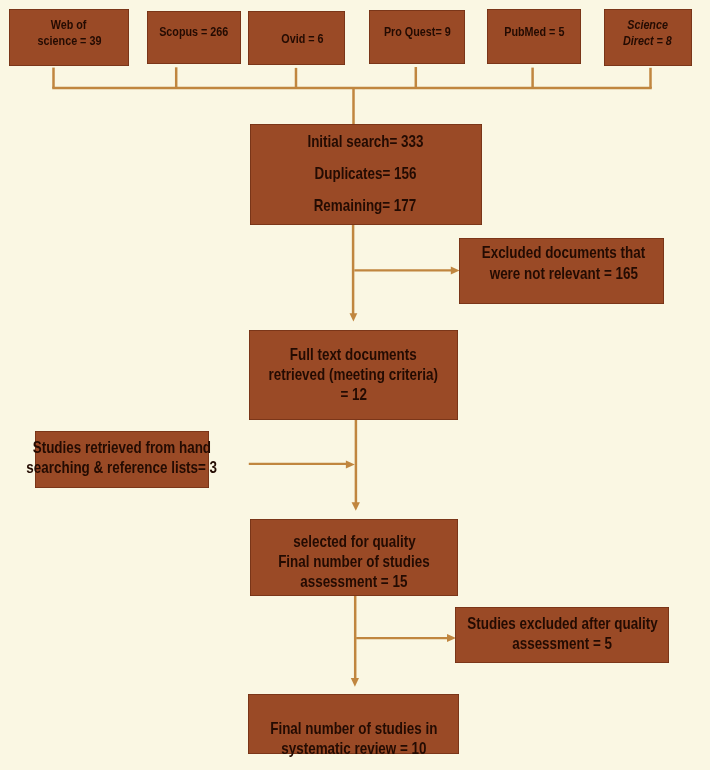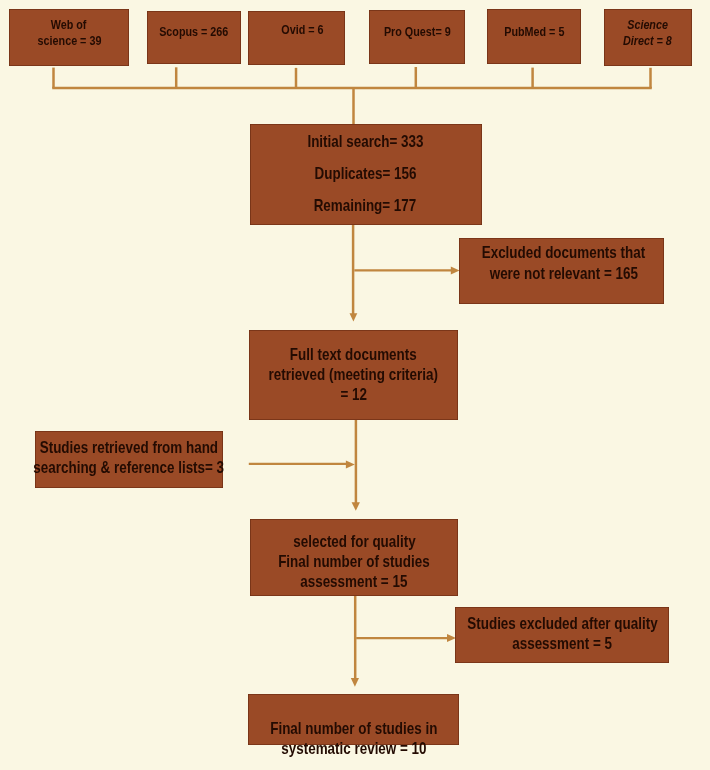--- a/index.html
+++ b/index.html
@@ -72,21 +72,21 @@
     </div>
   </div>
 
   <div class="box src" style="left:147px;top:11px;width:94px;height:53px;">
     <div class="txt" style="top:12.8px;">
       <div class="row"><span class="ln">Scopus = 266</span></div>
     </div>
   </div>
 
   <div class="box src" style="left:248px;top:11px;width:97px;height:54px;">
-    <div class="txt" style="top:11px;padding-left:12px;">
+    <div class="txt" style="top:20px;padding-left:12px;">
       <div class="row"><span class="ln">Ovid = 6</span></div>
     </div>
   </div>
 
   <div class="box src" style="left:369px;top:10px;width:96px;height:54px;">
     <div class="txt" style="top:13.6px;">
       <div class="row"><span class="ln">Pro Quest= 9</span></div>
     </div>
   </div>
 
@@ -119,21 +119,21 @@
   </div>
 
   <div class="box stg lh20" style="left:249px;top:330px;width:209px;height:90px;">
     <div class="txt" style="top:14.5px;">
       <div class="row"><span class="ln">Full text documents</span></div>
       <div class="row"><span class="ln">retrieved (meeting criteria)</span></div>
       <div class="row"><span class="ln">= 12</span></div>
     </div>
   </div>
 
-  <div class="box stg lh20" style="left:35px;top:431px;width:188px;height:57px;">
+  <div class="box stg lh20" style="left:35px;top:431px;width:174px;height:57px;">
     <div class="txt" style="top:7px;">
       <div class="row"><span class="ln">Studies retrieved from hand</span></div>
       <div class="row"><span class="ln">searching &amp; reference lists= 3</span></div>
     </div>
   </div>
 
   <div class="box stg lh20" style="left:250px;top:519px;width:208px;height:77px;">
     <div class="txt" style="top:13px;">
       <div class="row"><span class="ln">selected for quality</span></div>
       <div class="row"><span class="ln">Final number of studies</span></div>
@@ -141,20 +141,20 @@
     </div>
   </div>
 
   <div class="box stg lh20" style="left:455px;top:607px;width:214px;height:56px;">
     <div class="txt" style="top:7px;">
       <div class="row"><span class="ln">Studies excluded after quality</span></div>
       <div class="row"><span class="ln">assessment = 5</span></div>
     </div>
   </div>
 
-  <div class="box stg lh20" style="left:248px;top:694px;width:211px;height:51px;">
+  <div class="box stg lh20" style="left:248px;top:694px;width:211px;height:60px;">
     <div class="txt" style="top:24.5px;">
       <div class="row"><span class="ln">Final number of studies in</span></div>
       <div class="row"><span class="ln">systematic review = 10</span></div>
     </div>
   </div>
 
 </div>
 
 </body></html>

